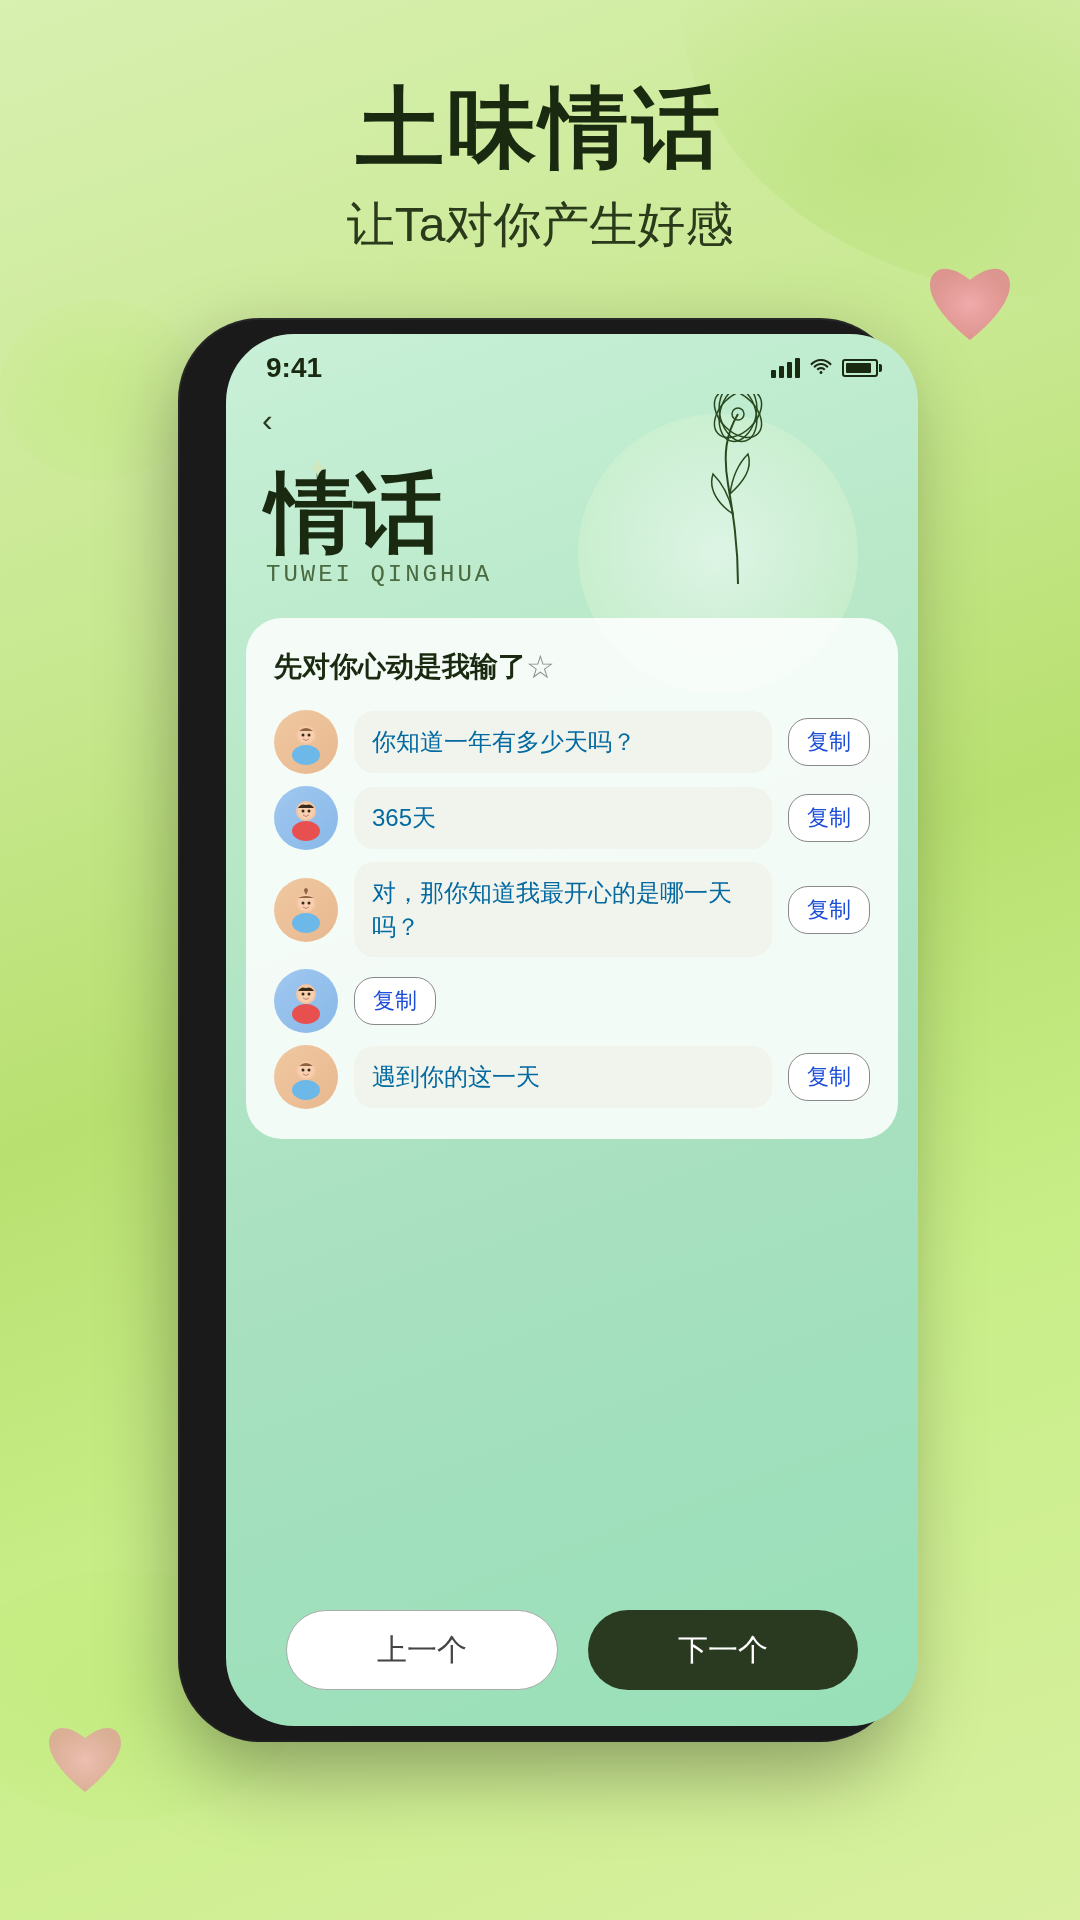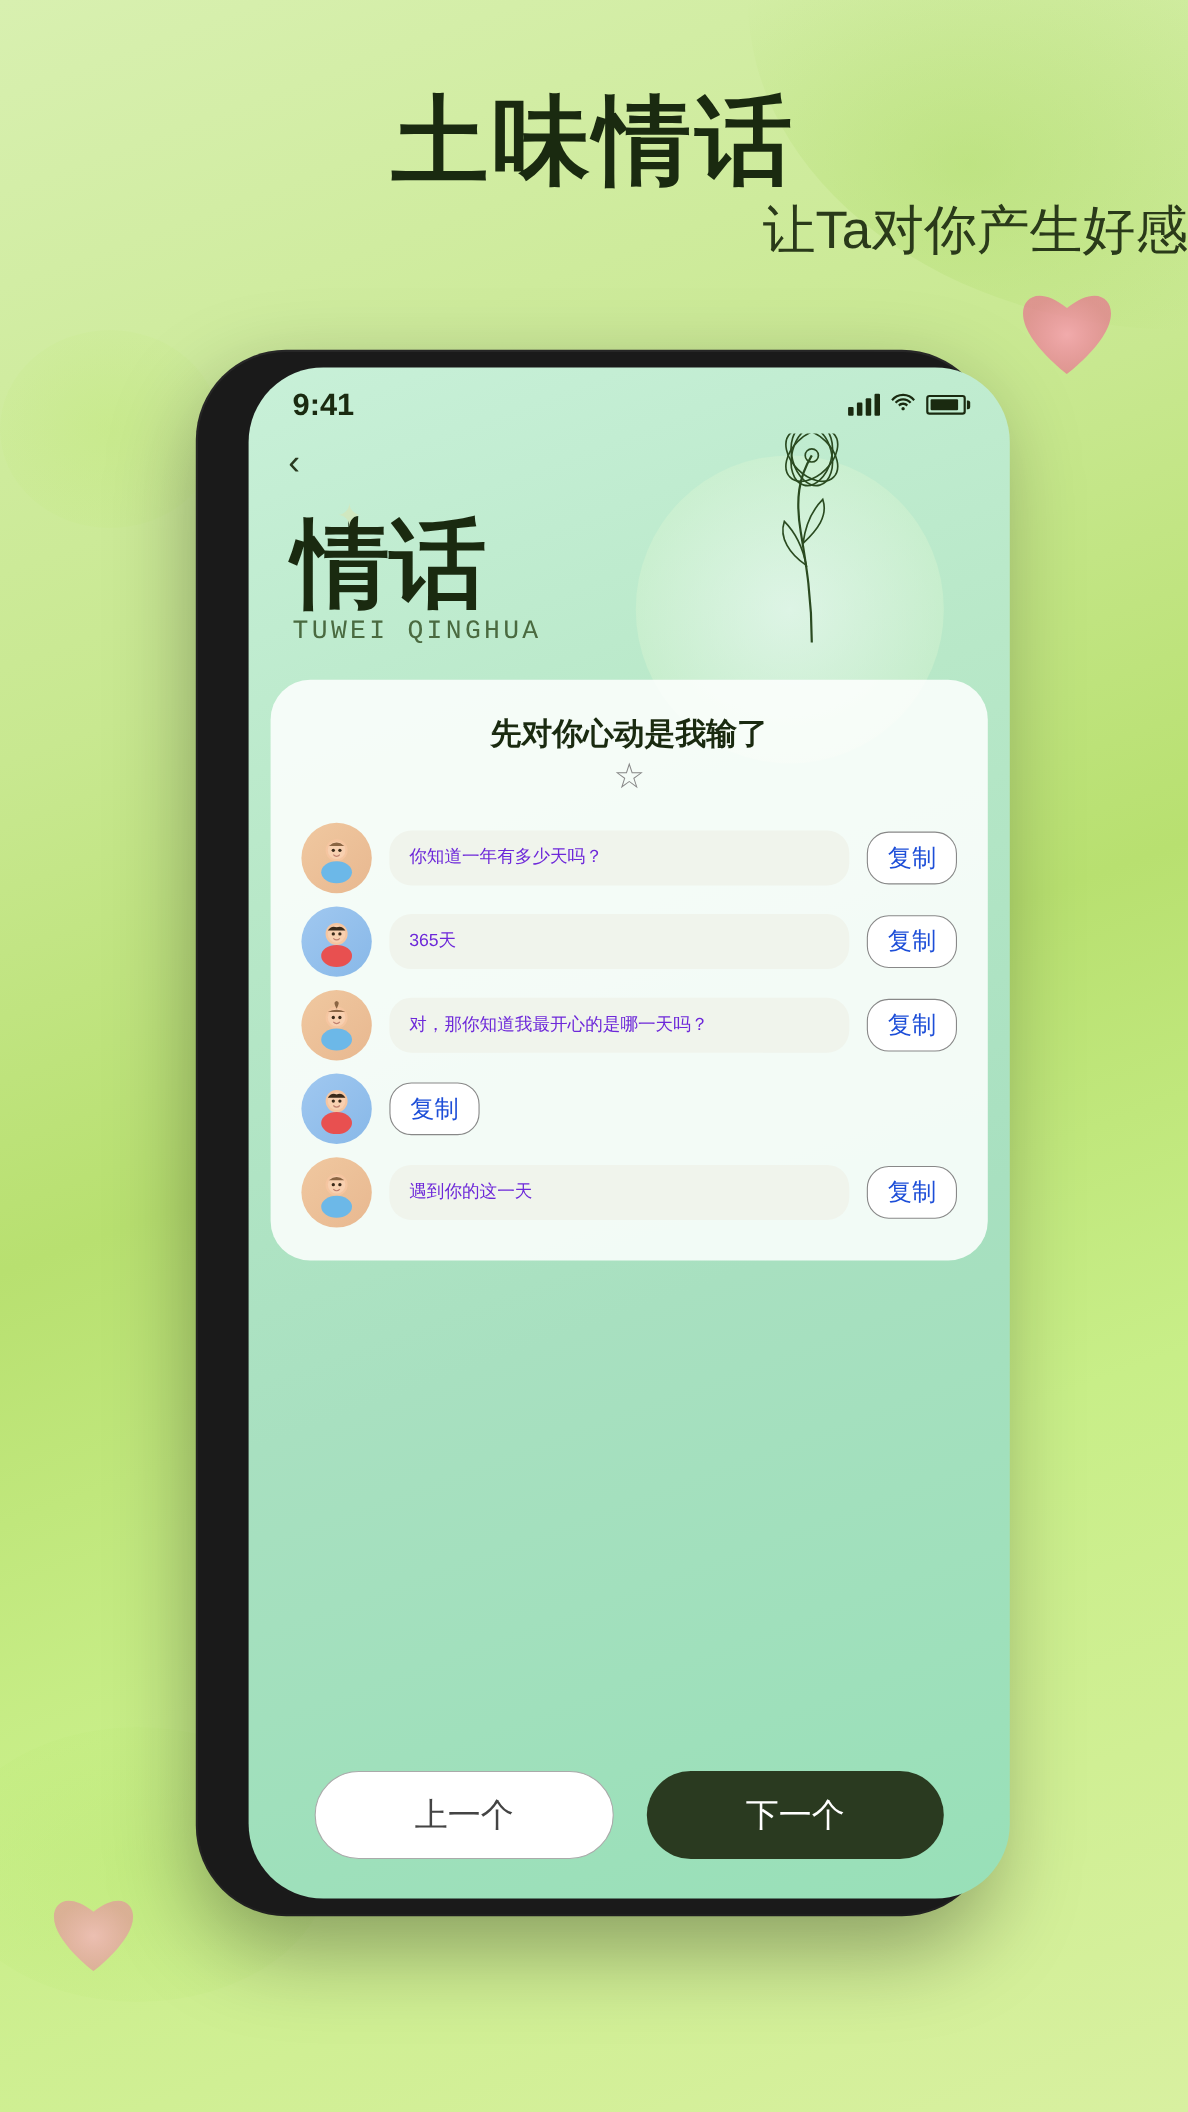--- a/index.html
+++ b/index.html
@@ -51,21 +51,21 @@
       font-size: 88px;
       font-weight: 900;
       color: #1a2a10;
       letter-spacing: 4px;
       line-height: 1.1;
     }
     .page-title-sub {
       font-size: 48px;
       font-weight: 400;
       color: #2a3a1a;
-      text-align: right;
+      margin-top: 16px;
     }
 
     
     .heart-top-right {
       position: absolute;
       top: 260px;
       right: 60px;
       width: 100px;
       height: 90px;
       z-index: 5;
@@ -240,21 +240,20 @@
       padding: 30px 28px;
       position: relative;
       z-index: 5;
     }
 
     .card-header {
       display: flex;
       justify-content: flex-start;
       align-items: center;
       margin-bottom: 24px;
-      flex-direction: column;
     }
     .card-title {
       font-size: 28px;
       font-weight: 700;
       color: #1a2a10;
     }
     .star-btn {
       font-size: 32px;
       color: #888;
       cursor: pointer;
@@ -286,22 +285,22 @@
       background: linear-gradient(135deg, #f0c8a0, #e8b890);
     }
     .avatar-boy {
       background: linear-gradient(135deg, #a0c8f0, #88b8e8);
     }
     .chat-bubble {
       flex: 1;
       background: #f0f4ec;
       border-radius: 20px;
       padding: 14px 18px;
-      font-size: 16px;
-      color: #6d28d9;
+      font-size: 24px;
+      color: #0369a1;
       line-height: 1.4;
     }
     .copy-btn {
       flex-shrink: 0;
       border: 1.5px solid #888;
       border-radius: 20px;
       padding: 8px 18px;
       font-size: 22px;
       color: #1d4ed8;
       background: white;

